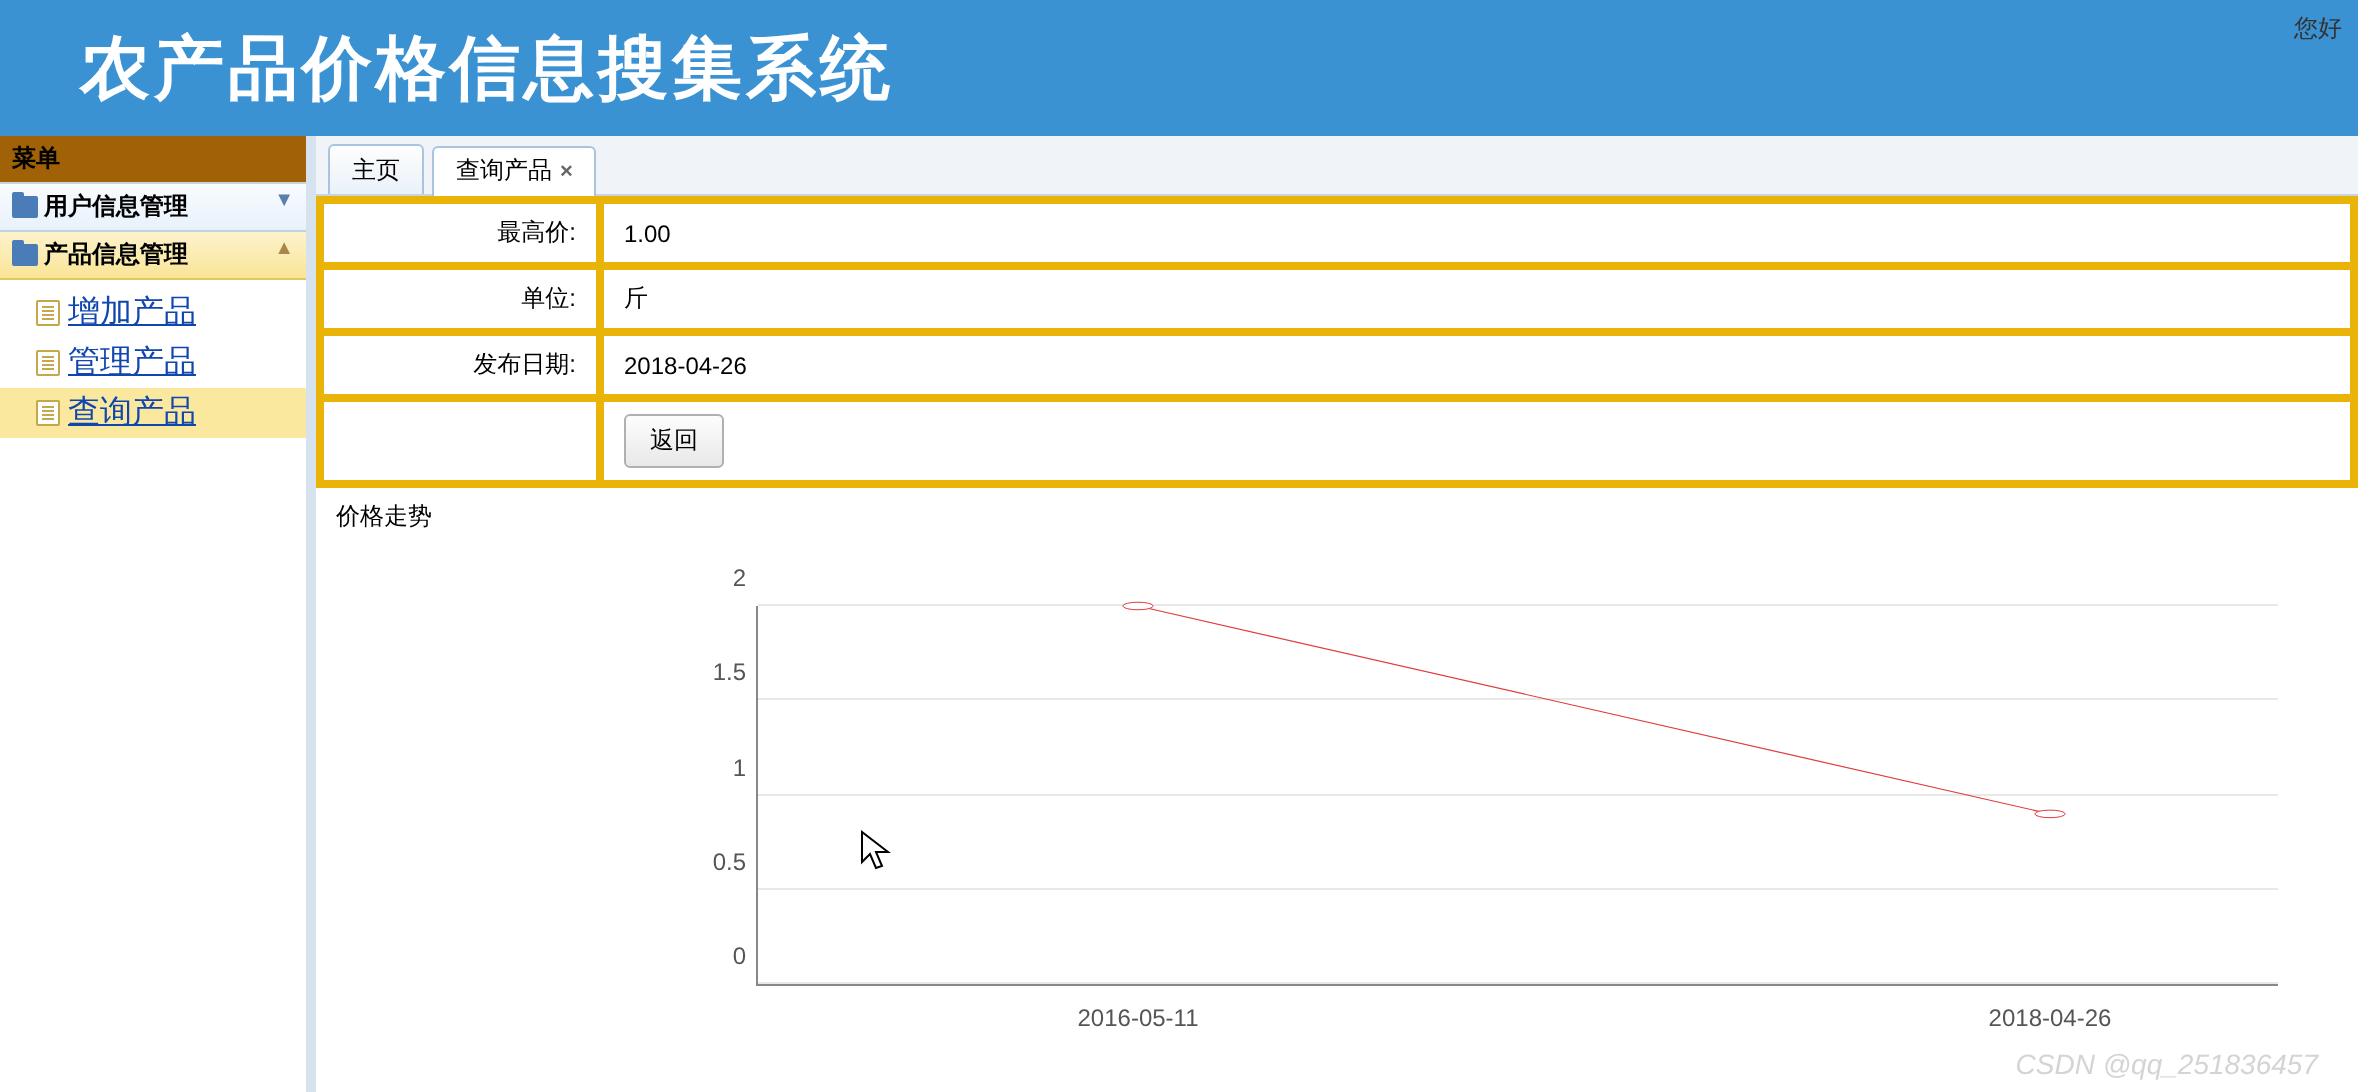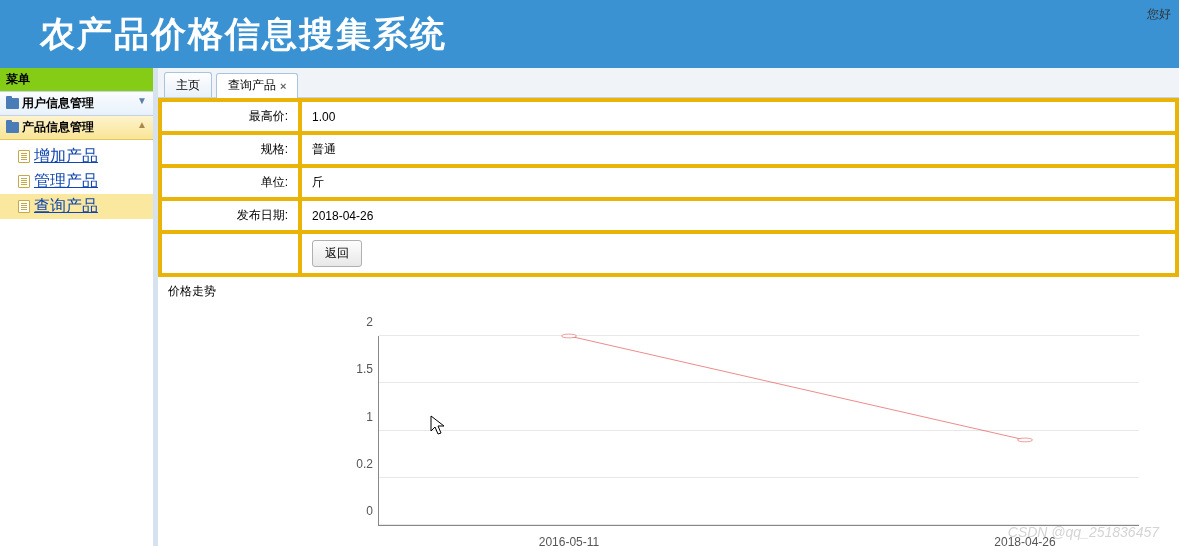--- a/index.html
+++ b/index.html
@@ -36,21 +36,21 @@
     .main {
       display: flex;
       height: calc(100% - 68px);
     }
     .sidebar {
       width: 158px;
       border-right: 5px solid #d6e3ef;
       background: #fff;
     }
     .sidebar-header {
-      background: #84cc16;
+      background: #a16207;
       border-bottom: 1px solid #c8d4e0;
       padding: 3px 6px;
       font-weight: bold;
       font-size: 12px;
     }
     .sidebar-panel {
       background: linear-gradient(#f9fcff, #e8f1fb);
       border-bottom: 1px solid #c3d2e2;
       padding: 3px 6px;
       display: flex;
@@ -307,24 +307,20 @@
         <span class="tab-close">×</span>
       </div>
     </div>
 
     <div class="content-body">
       <table class="detail-table">
         <tbody>
             <tr>
           <td class="label">最高价:</td>
           <td class="value">1.00</td>
-        </tr>
-        <tr>
-          <td class="label">规格:</td>
-          <td class="value">普通</td>
         </tr>
         <tr>
           <td class="label">单位:</td>
           <td class="value">斤</td>
         </tr>
         <tr>
           <td class="label">发布日期:</td>
           <td class="value">2018-04-26</td>
         </tr>
         <tr>
@@ -340,21 +336,21 @@
 
       <div class="chart-area">
         <div class="chart-plot">
           <div class="grid-line" style="bottom:0%"></div>
           <div class="grid-line" style="bottom:25%"></div>
           <div class="grid-line" style="bottom:50%"></div>
           <div class="grid-line" style="bottom:75%"></div>
           <div class="grid-line" style="bottom:100%"></div>
 
           <span class="y-tick-label" style="bottom:0%">0</span>
-          <span class="y-tick-label" style="bottom:25%">0.2</span>
+          <span class="y-tick-label" style="bottom:25%">0.5</span>
           <span class="y-tick-label" style="bottom:50%">1</span>
           <span class="y-tick-label" style="bottom:75%">1.5</span>
           <span class="y-tick-label" style="bottom:100%">2</span>
 
           <span class="x-tick-label" style="left:25%">2016-05-11</span>
           <span class="x-tick-label" style="left:85%">2018-04-26</span>
 
           <svg class="chart-line" preserveAspectRatio="none" viewBox="0 0 100 100">
             <line x1="25" y1="0" x2="85" y2="55" stroke="#e03c3c" stroke-width="0.6" vector-effect="non-scaling-stroke"></line>
             <circle cx="25" cy="0" r="1" fill="#fff" stroke="#e03c3c" stroke-width="0.5" vector-effect="non-scaling-stroke"></circle>

